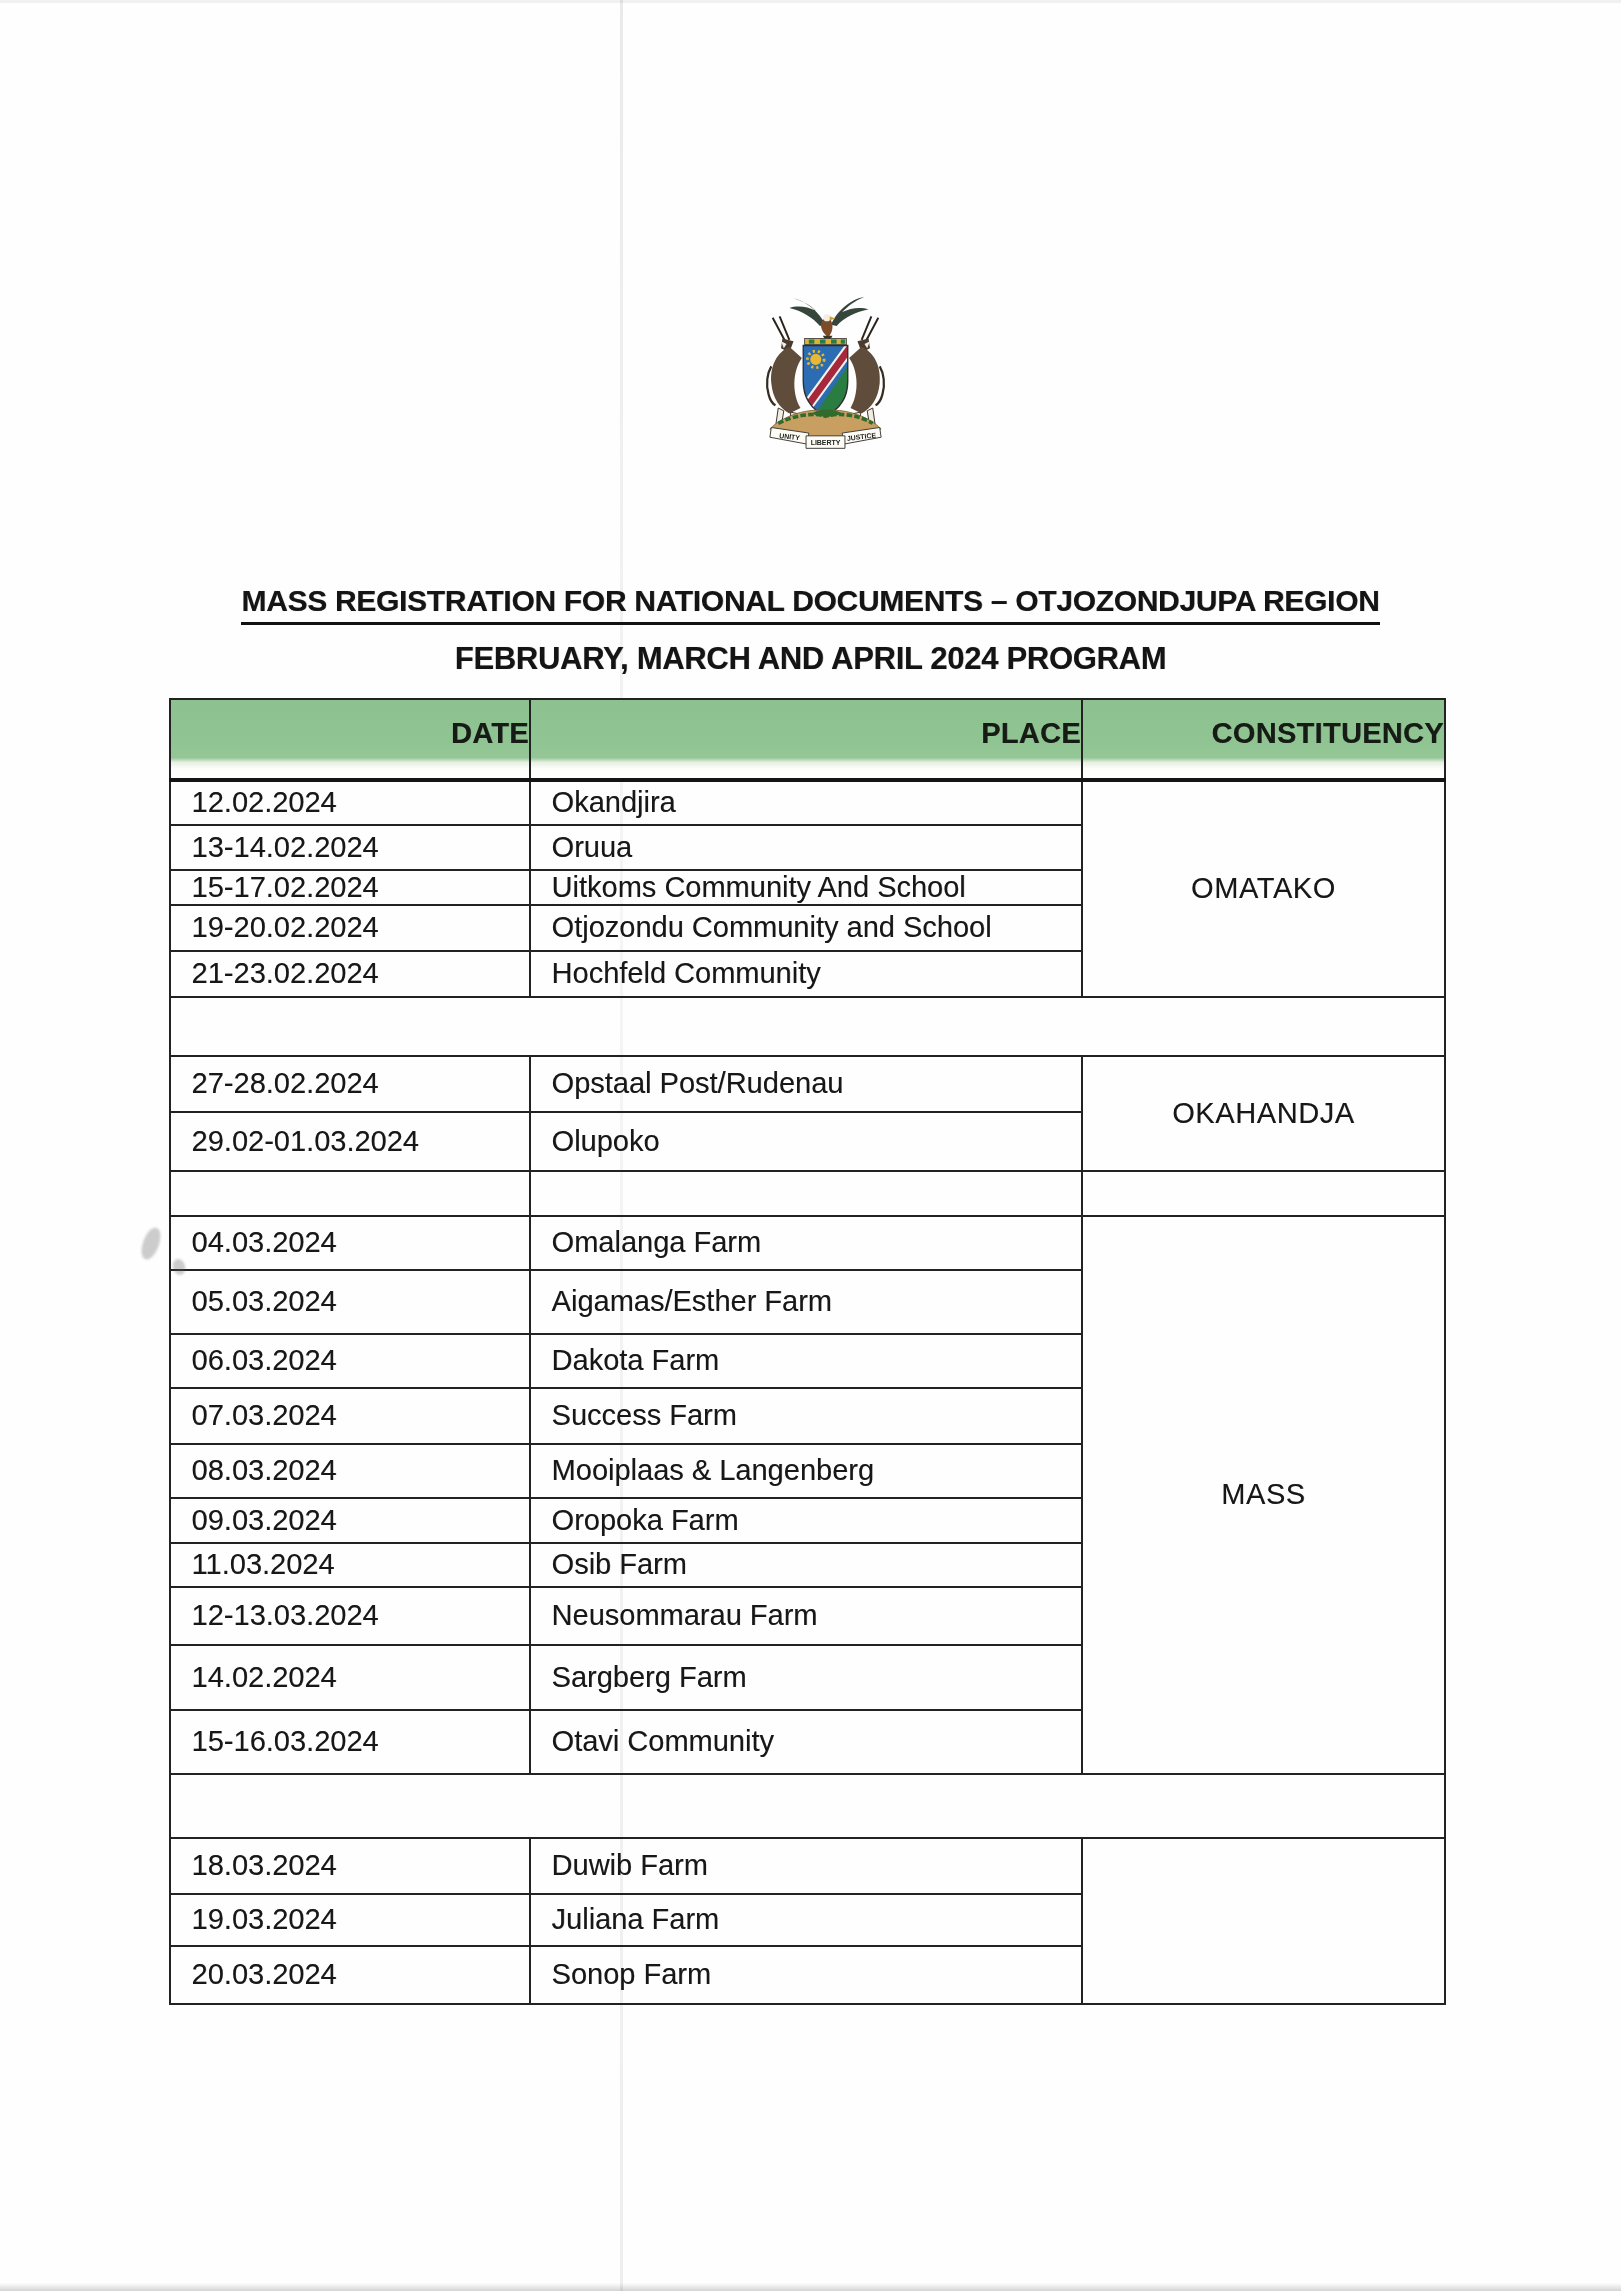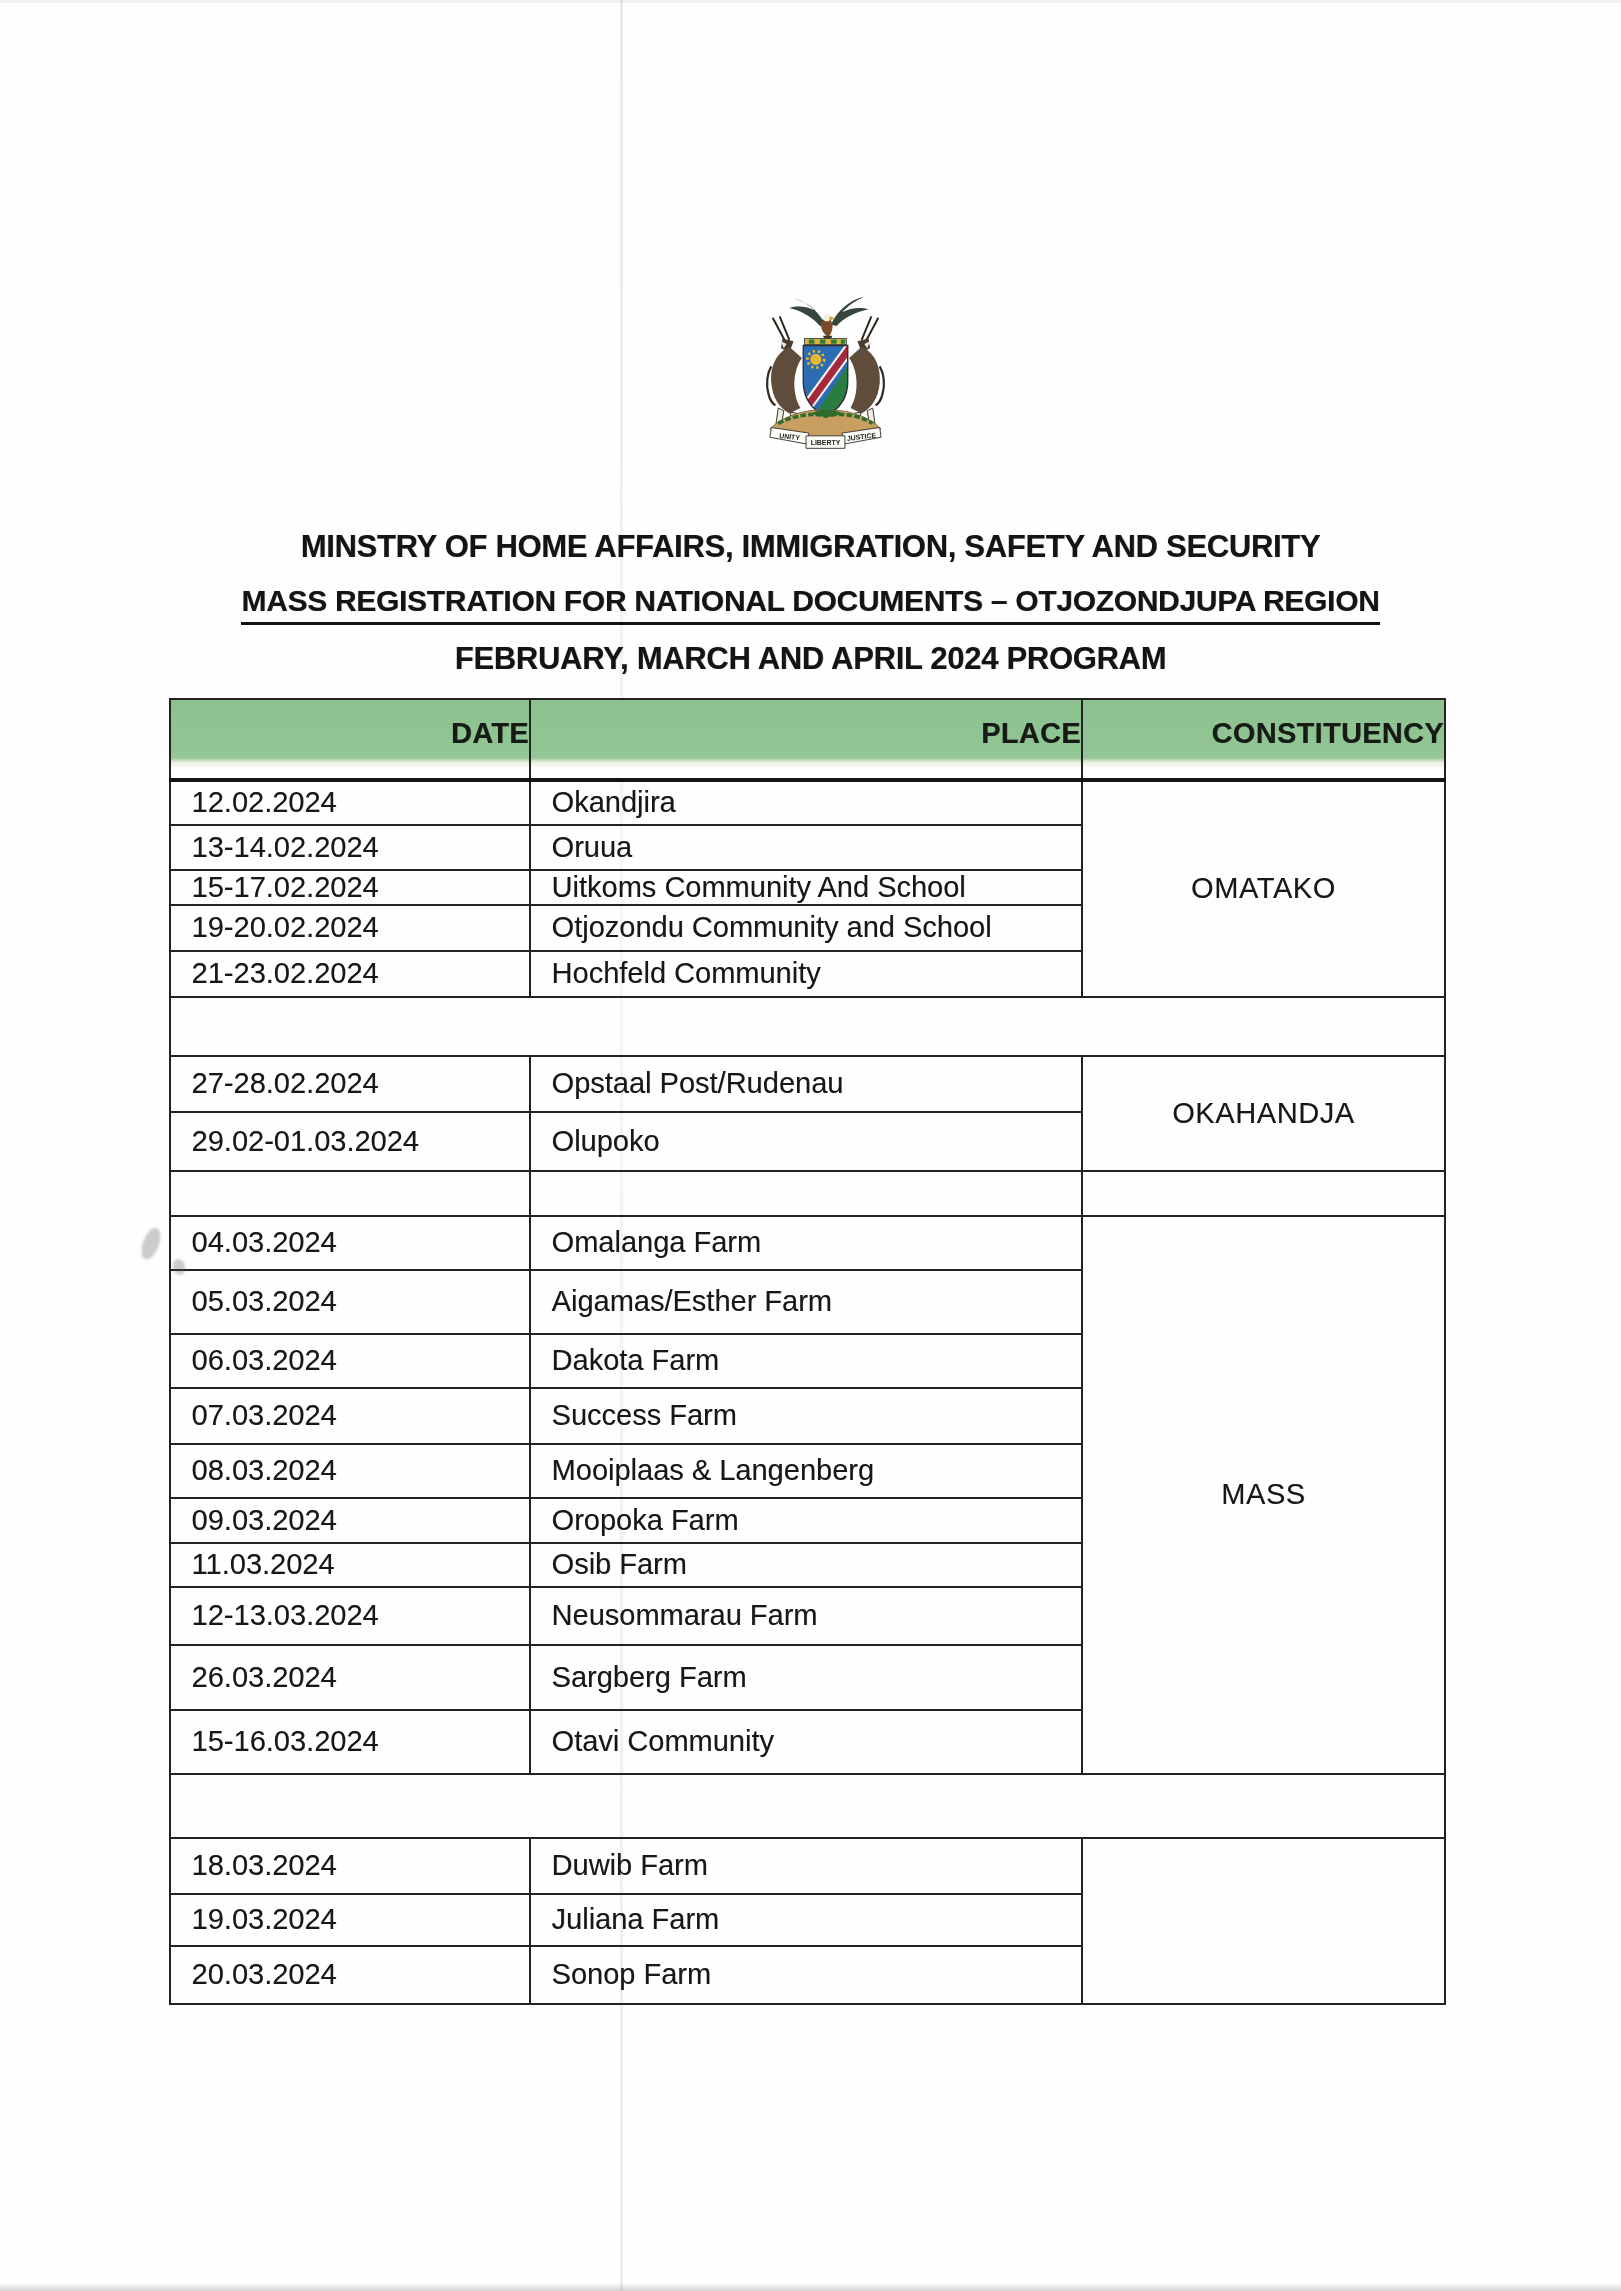--- a/index.html
+++ b/index.html
@@ -124,21 +124,20 @@
     <g>
       <path d="M11 100 L38 104 L37 112 L10 107 Z" fill="#fcfbf4" stroke="#3c3c3c" stroke-width="0.7"></path>
       <path d="M89 100 L62 104 L63 112 L90 107 Z" fill="#fcfbf4" stroke="#3c3c3c" stroke-width="0.7"></path>
       <path d="M36 106 L64 106 L64 115 L36 115 Z" fill="#fcfbf4" stroke="#3c3c3c" stroke-width="0.7"></path>
       <text x="24" y="108.4" font-size="5" font-weight="700" fill="#222" text-anchor="middle" transform="rotate(7 24 108)">UNITY</text>
       <text x="50" y="112.6" font-size="5" font-weight="700" fill="#222" text-anchor="middle">LIBERTY</text>
       <text x="76" y="108.4" font-size="5" font-weight="700" fill="#222" text-anchor="middle" transform="rotate(-7 76 108)">JUSTICE</text>
     </g>
   </svg>
 
-  <div class="title t2">MINSTRY OF HOME AFFAIRS, IMMIGRATION, SAFETY AND SECURITY</div>
   <div class="title t3"><span class="uline">MASS REGISTRATION FOR NATIONAL DOCUMENTS – OTJOZONDJUPA REGION</span></div>
   <div class="title t4">FEBRUARY, MARCH AND APRIL 2024 PROGRAM</div>
 
   <table class="schedule">
     <colgroup>
       <col style="width:360px">
         <col style="width:552px">
         <col style="width:363px">
     </colgroup>
     <thead>
@@ -217,21 +216,21 @@
       </tr>
       <tr style="height:44px">
         <td class="c-date">11.03.2024</td>
         <td class="c-place">Osib Farm</td>
       </tr>
       <tr style="height:58px">
         <td class="c-date">12-13.03.2024</td>
         <td class="c-place">Neusommarau Farm</td>
       </tr>
       <tr style="height:65px">
-        <td class="c-date">26.03.2024</td>
+        <td class="c-date">14.02.2024</td>
         <td class="c-place">Sargberg Farm</td>
       </tr>
       <tr style="height:64px">
         <td class="c-date">15-16.03.2024</td>
         <td class="c-place">Otavi Community</td>
       </tr>
       <tr class="spacer" style="height:64px">
           <td colspan="3"></td>
         </tr>
 

